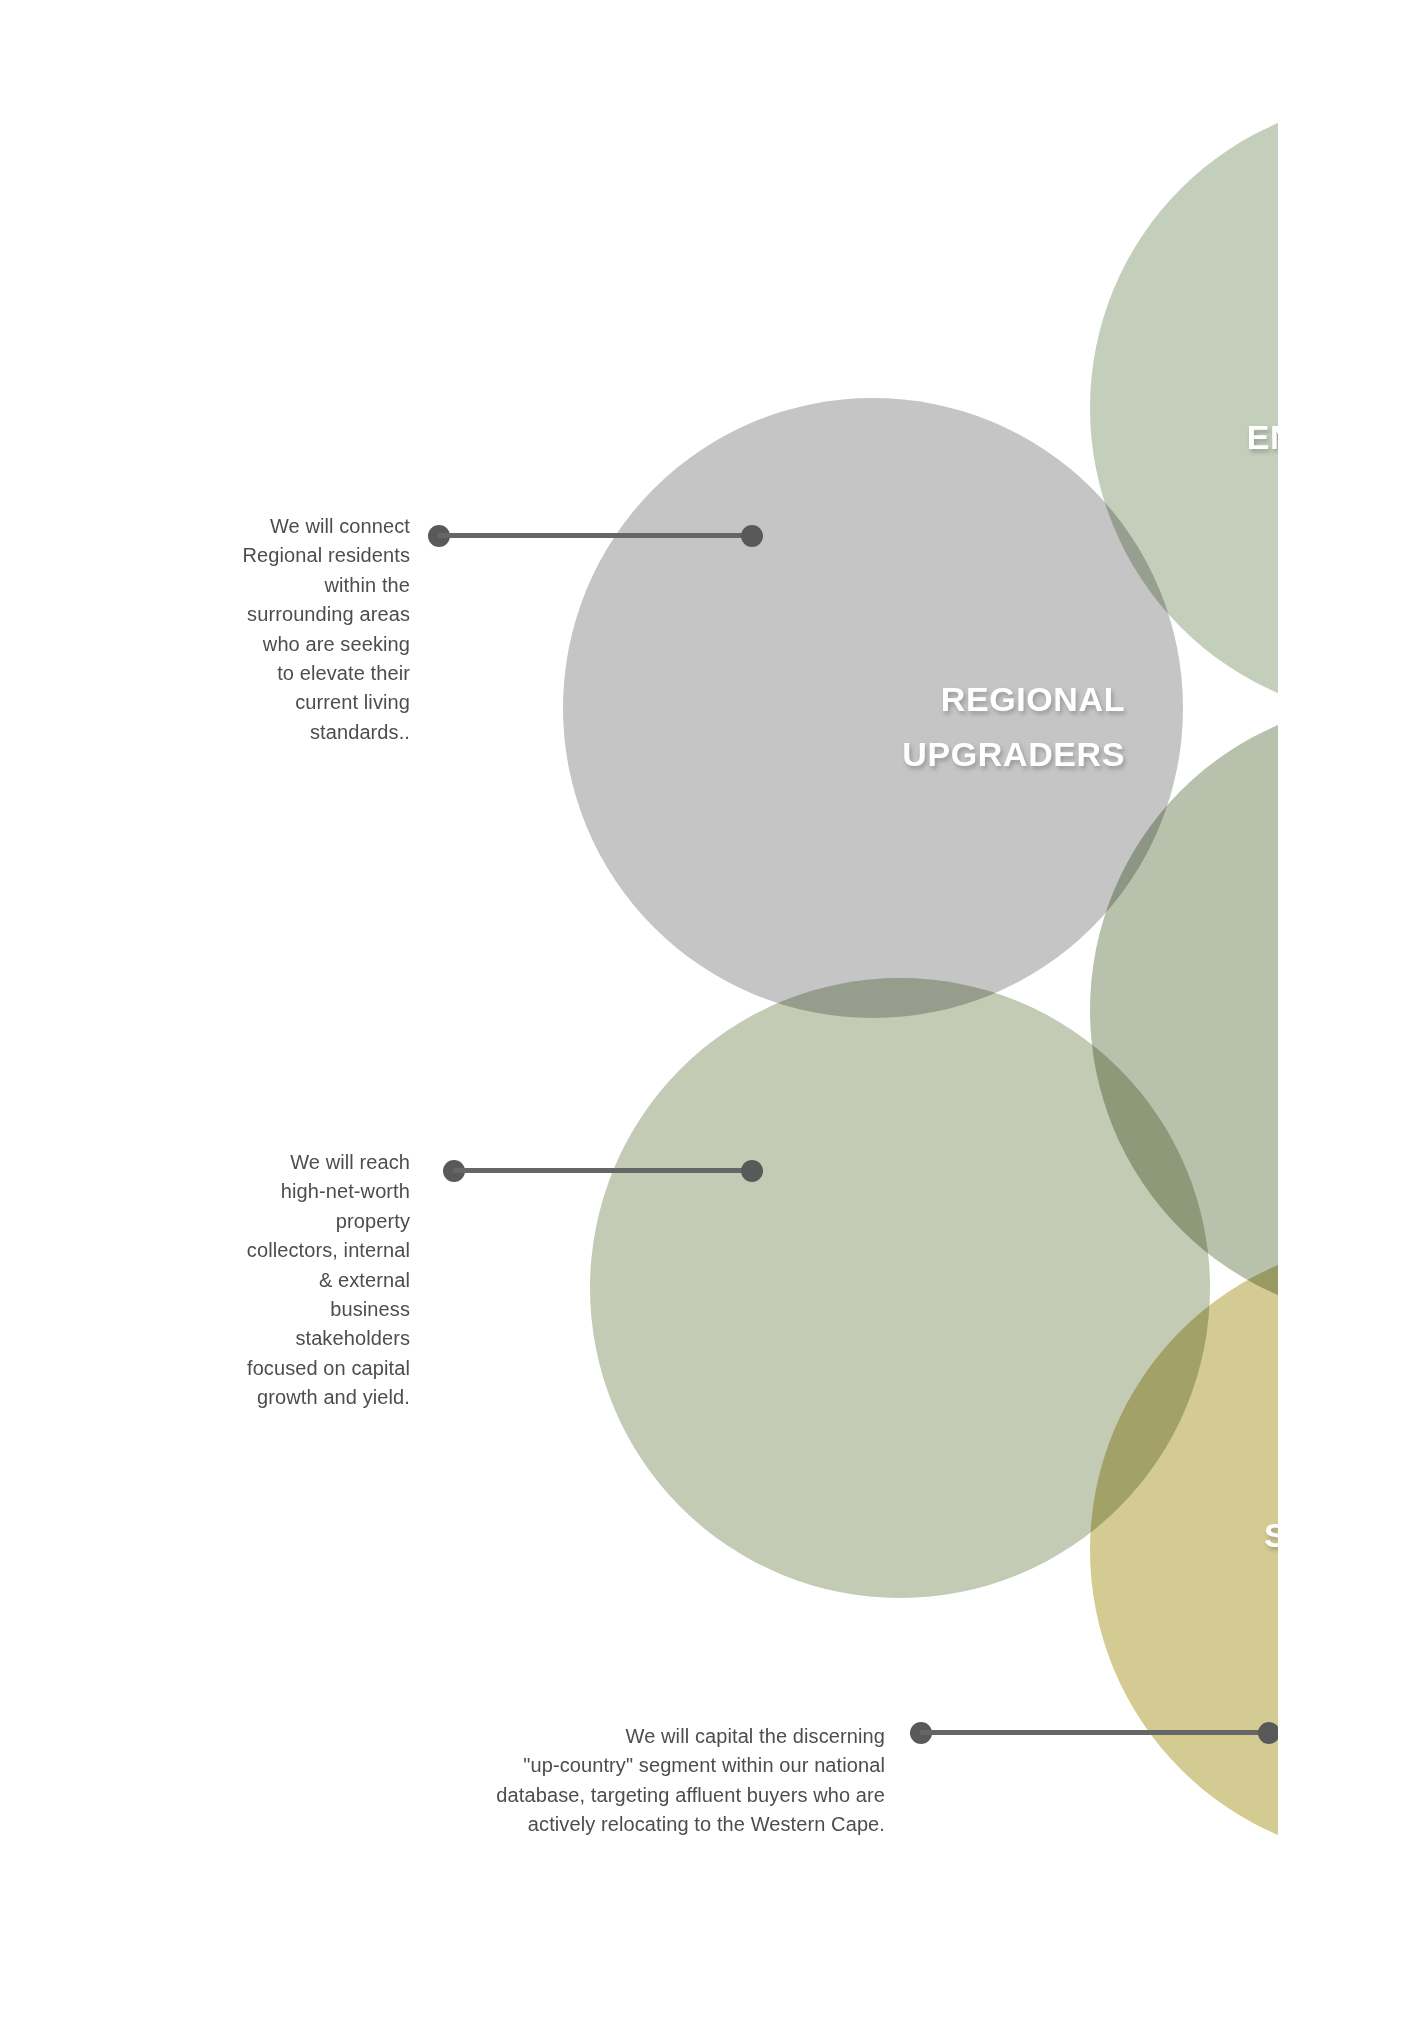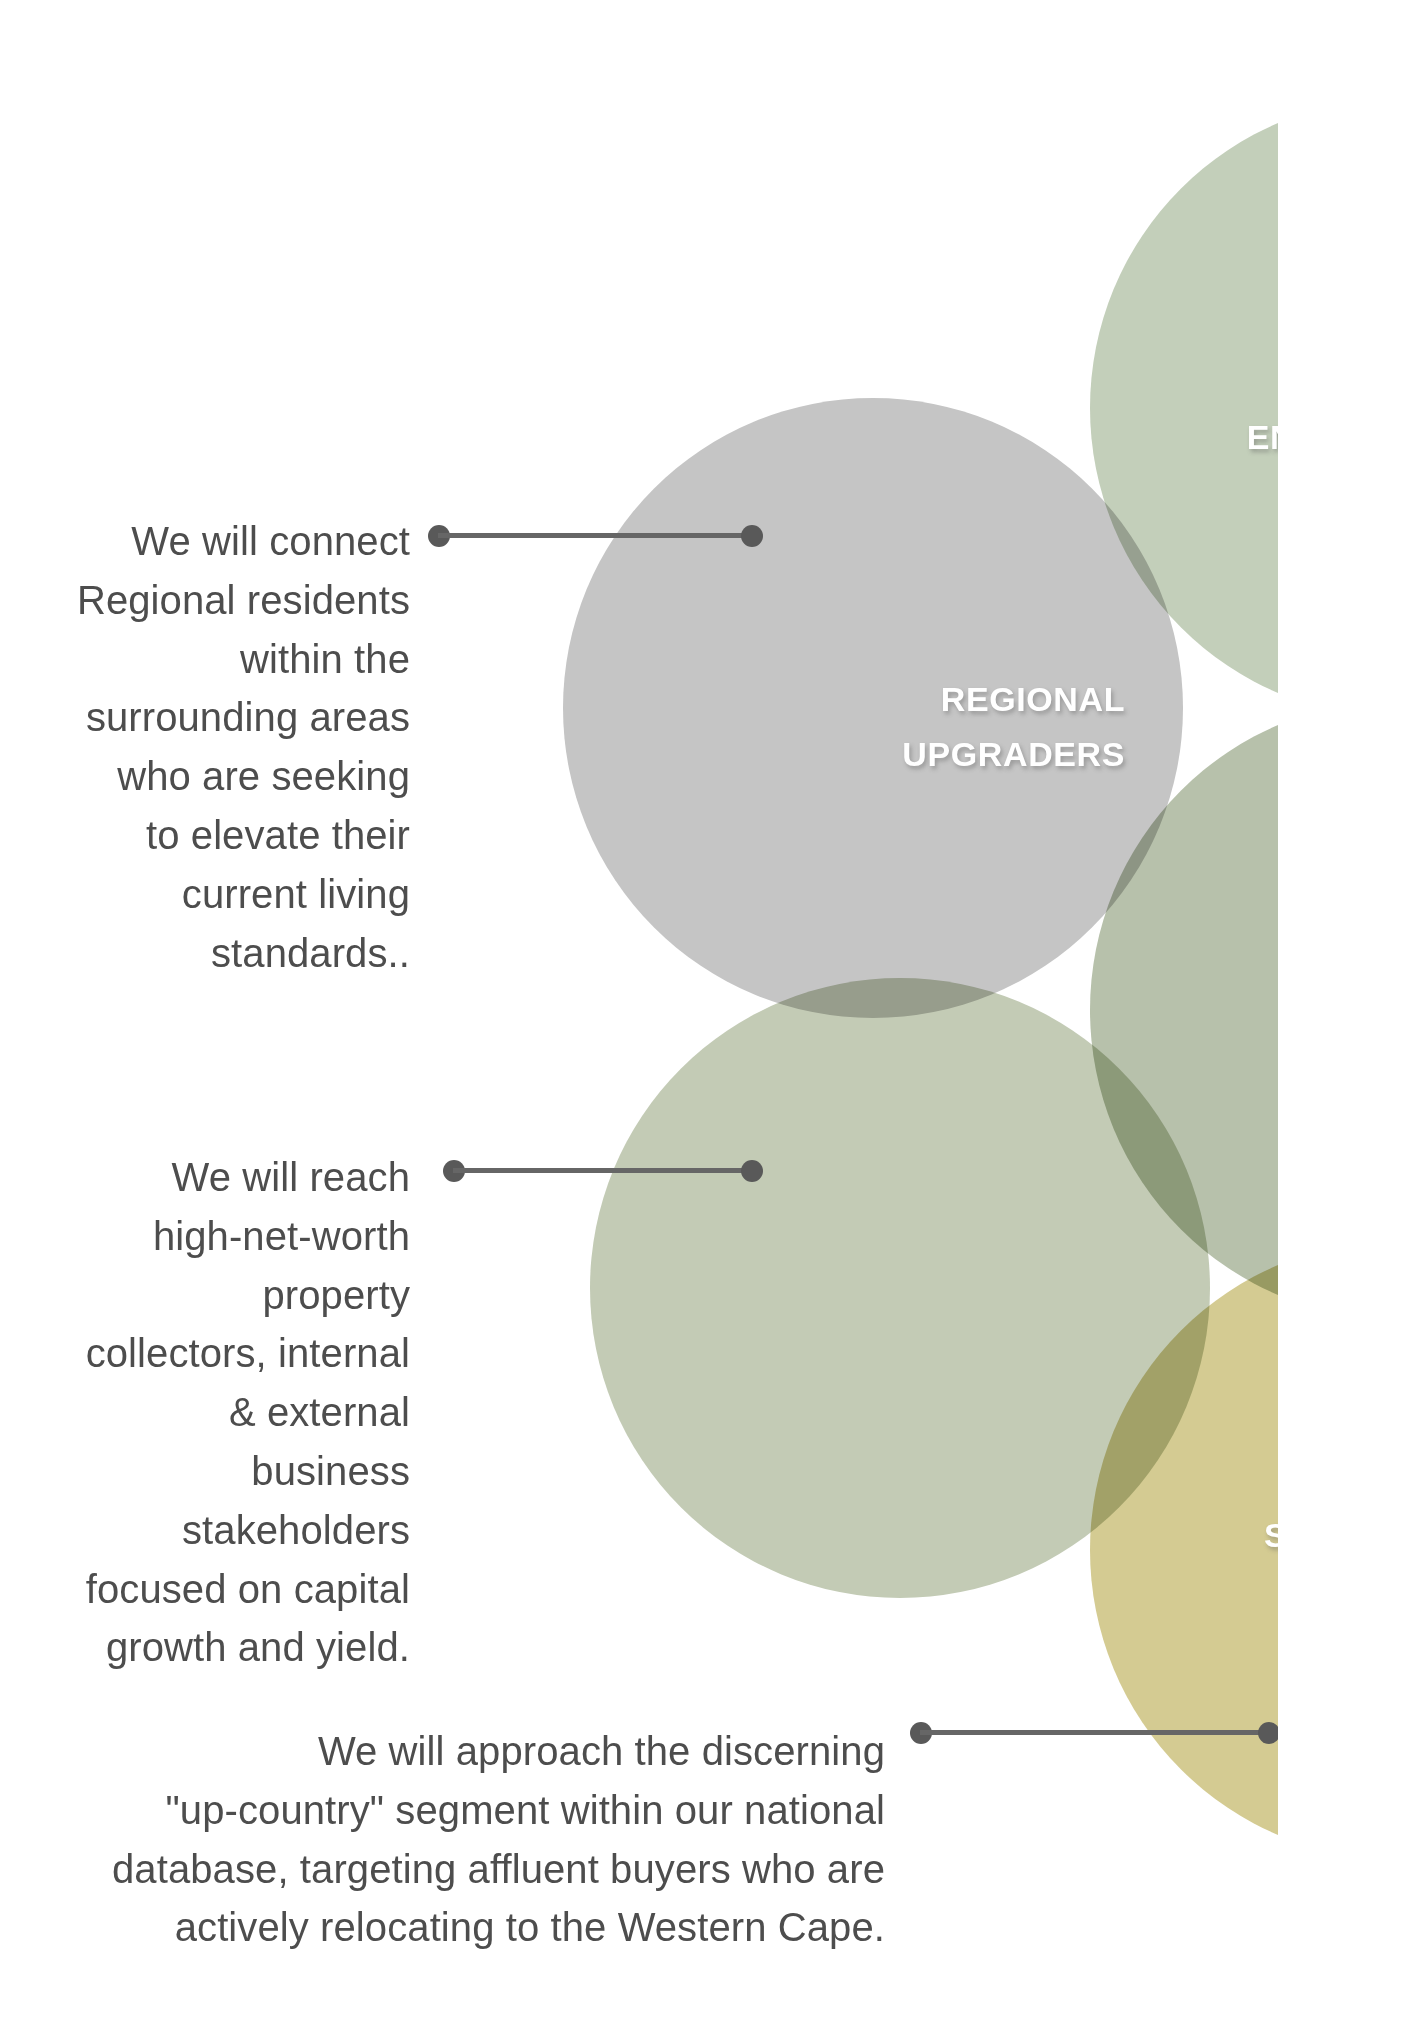--- a/index.html
+++ b/index.html
@@ -41,21 +41,21 @@
   .lbl-estate  {left:1160px; top:355px;  width:420px; text-align:center;}
   .lbl-regional{left:625px;  top:672px;  width:500px; text-align:right;}
   .lbl-target  {left:1216px; top:930px;  width:420px; text-align:center;}
   .lbl-asset   {left:648px;  top:1222px; width:500px; text-align:center;}
   .lbl-semi    {left:1176px; top:1508px; width:420px; text-align:center;}
 
   
   .desc{
     position:absolute;
     color:#4d4d4d;
-    font-size:40px;
+    font-size:20px;
     line-height:1.47;
     text-align:right;
     font-weight:400;
     white-space:pre-line;
     letter-spacing:.1px;
     z-index:60;
   }
   .desc-1{left:20px;  top:512px;  width:390px;}
   .desc-2{left:60px;  top:1148px; width:350px;}
   .desc-3{left:10px;  top:1722px; width:875px;}
@@ -110,21 +110,21 @@
 standards..</div>
   <div class="desc desc-2">We will reach
 high-net-worth
 property
 collectors, internal
 &amp; external
 business
 stakeholders
 focused on capital
 growth and yield.</div>
-  <div class="desc desc-3">We will approach the discerning
+  <div class="desc desc-3">We will capital the discerning
 "up-country" segment within our national
 database, targeting affluent buyers who are
 actively relocating to the Western Cape.</div>
 
   <div class="connector conn-1">
     <span class="dot start"></span>
     <span class="line"></span>
     <span class="dot end"></span>
   </div>
 

